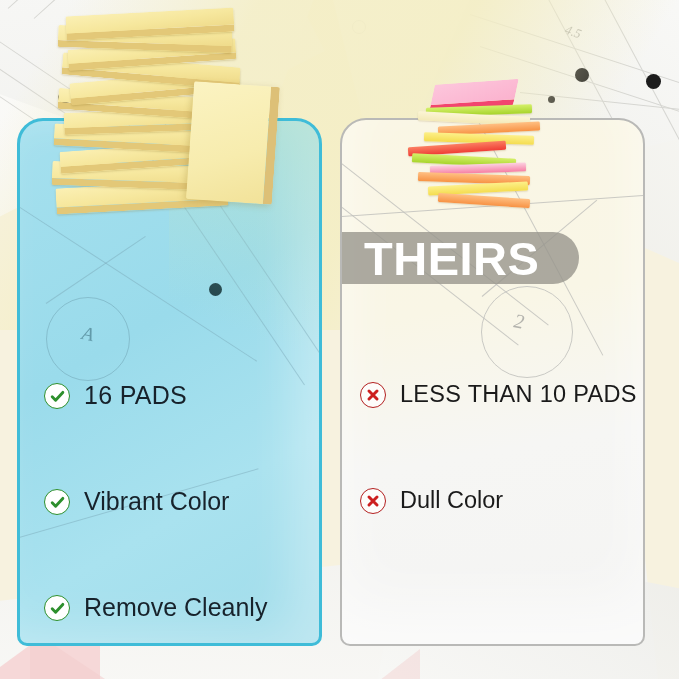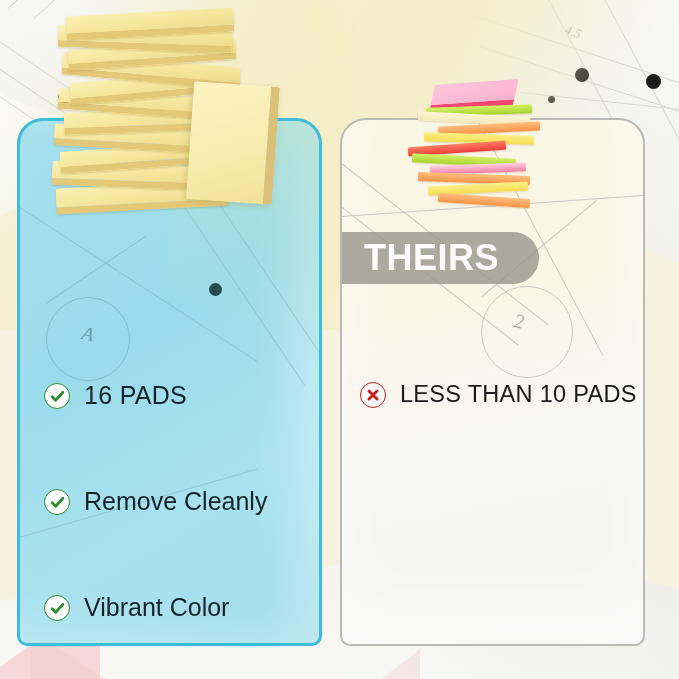--- a/index.html
+++ b/index.html
@@ -199,21 +199,21 @@
     line-height:1;
   }
   .banner-theirs {
     left:0; top:112px;
     background:rgba(150,148,138,.78);
     border-radius:0 26px 26px 0;
     padding:0 40px 0 22px;
   }
   .banner-theirs .banner-text {
     color:#ffffff;
-    font-size:36px;
+    font-size:47px;
     font-weight:bold;
     letter-spacing:.5px;
     line-height:1;
   }
 
   
   .feature-list {
     position:absolute;
     left:0; top:222px;
     width:100%;
@@ -350,30 +350,30 @@
           </span>
           <span class="feature-text caps">16 PADS</span>
         </div>
 
         <div class="feature-row">
           <span class="icon-badge check">
             <svg width="17" height="17" viewBox="0 0 17 17">
               <path d="M3.2 8.8 L6.6 12.2 L13.8 4.4" fill="none" stroke="#2d8f2d" stroke-width="2.9" stroke-linecap="round" stroke-linejoin="round"></path>
             </svg>
           </span>
-          <span class="feature-text">Remove Cleanly</span>
+          <span class="feature-text">Vibrant Color</span>
         </div>
 
         <div class="feature-row">
           <span class="icon-badge check">
             <svg width="17" height="17" viewBox="0 0 17 17">
               <path d="M3.2 8.8 L6.6 12.2 L13.8 4.4" fill="none" stroke="#2d8f2d" stroke-width="2.9" stroke-linecap="round" stroke-linejoin="round"></path>
             </svg>
           </span>
-          <span class="feature-text">Vibrant Color</span>
+          <span class="feature-text">Remove Cleanly</span>
         </div>
 
       </div>
     </div>
   </div>
 
   <div class="panel panel-theirs">
     <div class="panel-inner">
 
       <div class="pm-line" style="left:-60px; top:40px;  width:300px; transform:rotate(38deg);"></div>
@@ -392,20 +392,28 @@
 
         <div class="feature-row">
           <span class="icon-badge cross">
             <svg width="16" height="16" viewBox="0 0 16 16">
               <path d="M4 4 L12 12 M12 4 L4 12" fill="none" stroke="#cc1f1f" stroke-width="3" stroke-linecap="round"></path>
             </svg>
           </span>
           <span class="feature-text caps">LESS THAN 10 PADS</span>
         </div>
 
+        <div class="feature-row">
+          <span class="icon-badge cross">
+            <svg width="16" height="16" viewBox="0 0 16 16">
+              <path d="M4 4 L12 12 M12 4 L4 12" fill="none" stroke="#cc1f1f" stroke-width="3" stroke-linecap="round"></path>
+            </svg>
+          </span>
+          <span class="feature-text">Dull Color</span>
+        </div>
 
 
       </div>
     </div>
   </div>
 
   <div class="stack" id="stack-ours">
     <div class="pad pad-y" style="left:12px;  top:176px; width:172px; height:26px; transform:rotate(-3deg);"></div>
     <div class="pad pad-y" style="left:8px;   top:156px; width:176px; height:24px; transform:rotate(2deg);"></div>
     <div class="pad pad-y" style="left:16px;  top:138px; width:168px; height:22px; transform:rotate(-4deg);"></div>

